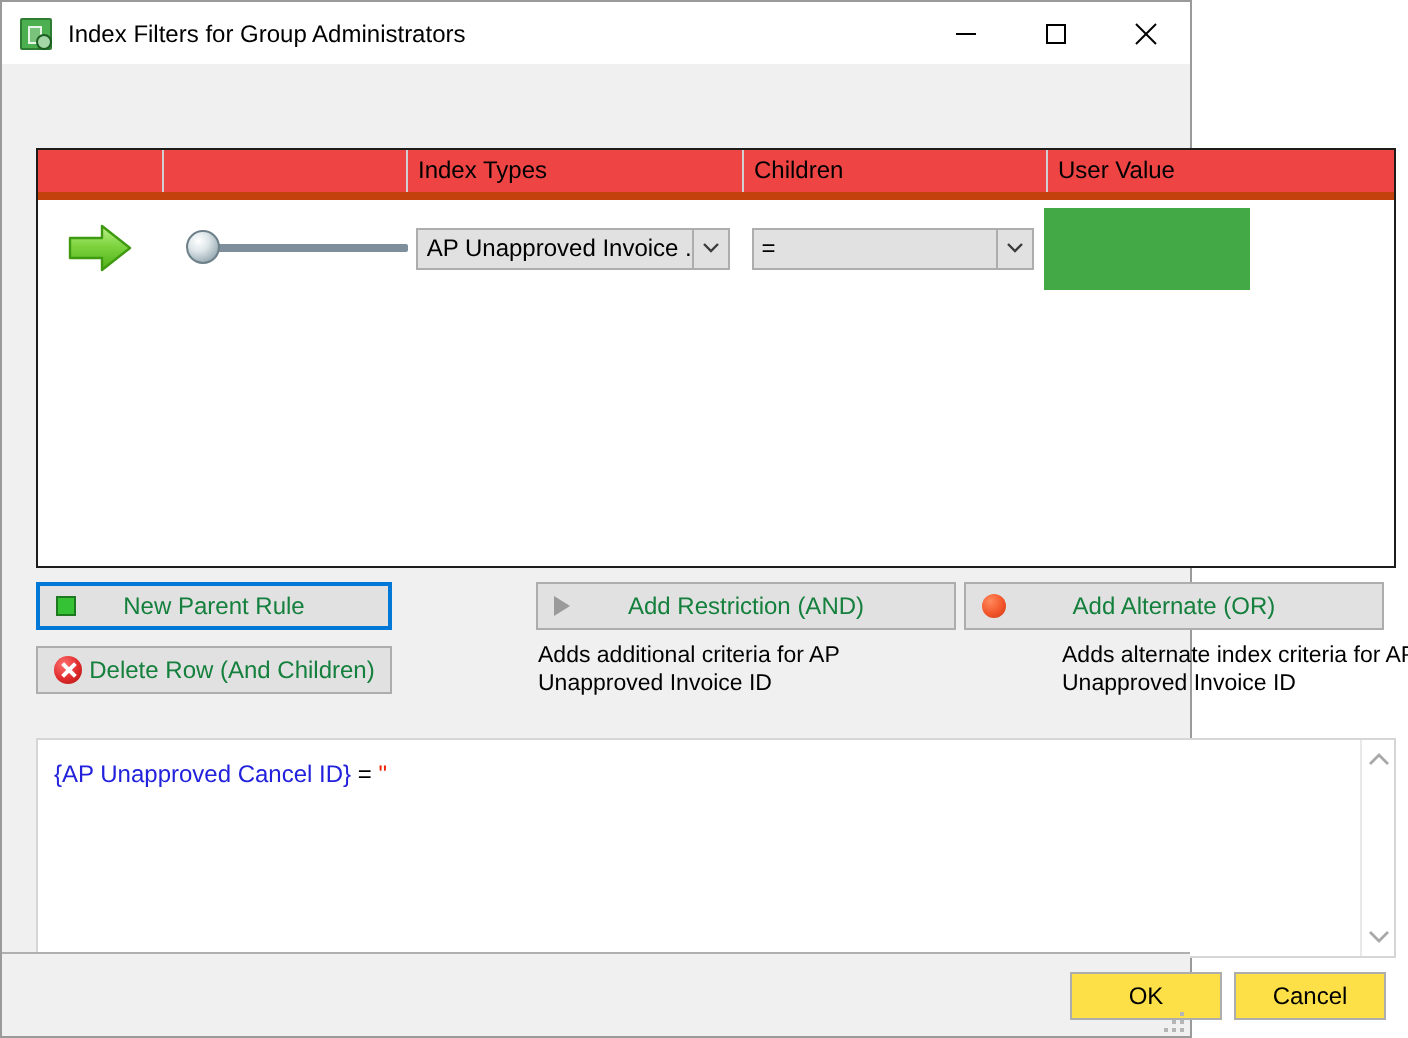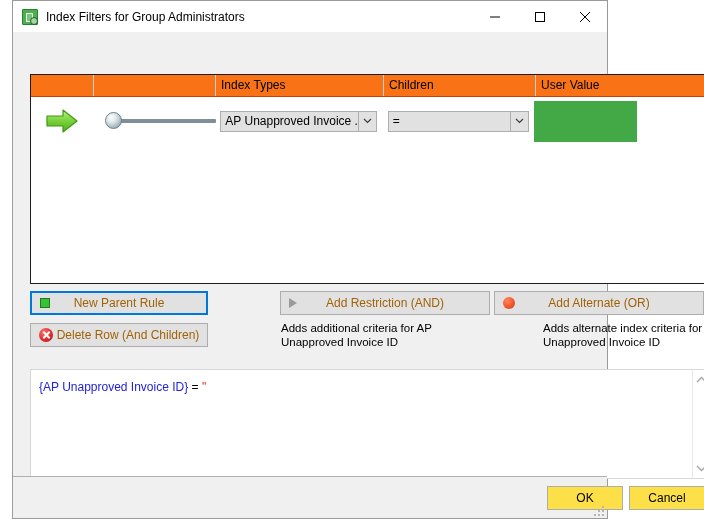--- a/index.html
+++ b/index.html
@@ -9,21 +9,21 @@
   body {
     width: 704px; height: 519px;
     font-family: "Liberation Sans", sans-serif;
     font-size: 12px;
     color: #000000;
     overflow: hidden;
     position: relative;
   }
   .window {
     position: absolute;
-    left: 12px; top: 0;
+    left: 0; top: 0;
     width: 596px; height: 519px;
     background: #f0f0f0;
     border: 1px solid #9a9a9a;
     box-sizing: border-box;
     display: flex;
     flex-direction: column;
   }
   
   .titlebar {
     height: 31px;
@@ -98,22 +98,22 @@
     left: 17px; top: 42px;
     width: 680px; height: 210px;
     background: #ffffff;
     border: 1px solid #1c1c1c;
     box-sizing: border-box;
     overflow: hidden;
   }
   .grid-header {
     height: 21px;
     display: flex;
-    border-bottom: 1px solid #c2410c;
-    background: #f97316;
+    border-bottom: 4px solid #c2410c;
+    background: #ef4444;
   }
   .gh {
     height: 21px;
     line-height: 20px;
     font-size: 12px;
     color: #000;
     padding-left: 5px;
     box-sizing: border-box;
     border-right: 1px solid #d0d0d0;
     overflow: hidden;
@@ -208,21 +208,21 @@
     width: 103px; height: 41px;
     background: #43a947;
   }
   .uservalue-wrap { width: 72px; }
   
   .btn {
     background: #e1e1e1;
     border: 1px solid #adadad;
     box-sizing: border-box;
     font-size: 12px;
-    color: #a16207;
+    color: #15803d;
     display: flex;
     align-items: center;
     position: absolute;
   }
   .btn .lbl {
     flex: 1 1 auto;
     text-align: center;
     white-space: nowrap;
   }
   .btn .ico {
@@ -456,21 +456,21 @@
     <div class="btn" id="add-alternate">
       <span class="ico circle-red"></span>
       <span class="lbl">Add Alternate (OR)</span>
     </div>
 
     <div class="hint" id="hint-restriction">Adds additional criteria for AP Unapproved Invoice ID</div>
     <div class="hint" id="hint-alternate">Adds alternate index criteria for AP Unapproved Invoice ID</div>
 
     <div class="expr">
       <div class="expr-text">
-        <span class="tok-field">{AP Unapproved Invoice ID}</span><span class="tok-op"> = </span><span class="tok-quote">"</span>
+        <span class="tok-field">{AP Unapproved Cancel ID}</span><span class="tok-op"> = </span><span class="tok-quote">"</span>
       </div>
       <div class="expr-scroll">
         <span>
           <svg width="11" height="8" viewBox="0 0 11 8">
               <path d="M1,6 L5.5,1.5 L10,6" fill="none" stroke="#a8a8a8" stroke-width="1.4"></path>
             </svg>
         </span>
         <span>
           <svg width="11" height="8" viewBox="0 0 11 8">
               <path d="M1,2 L5.5,6.5 L10,2" fill="none" stroke="#a8a8a8" stroke-width="1.4"></path>

